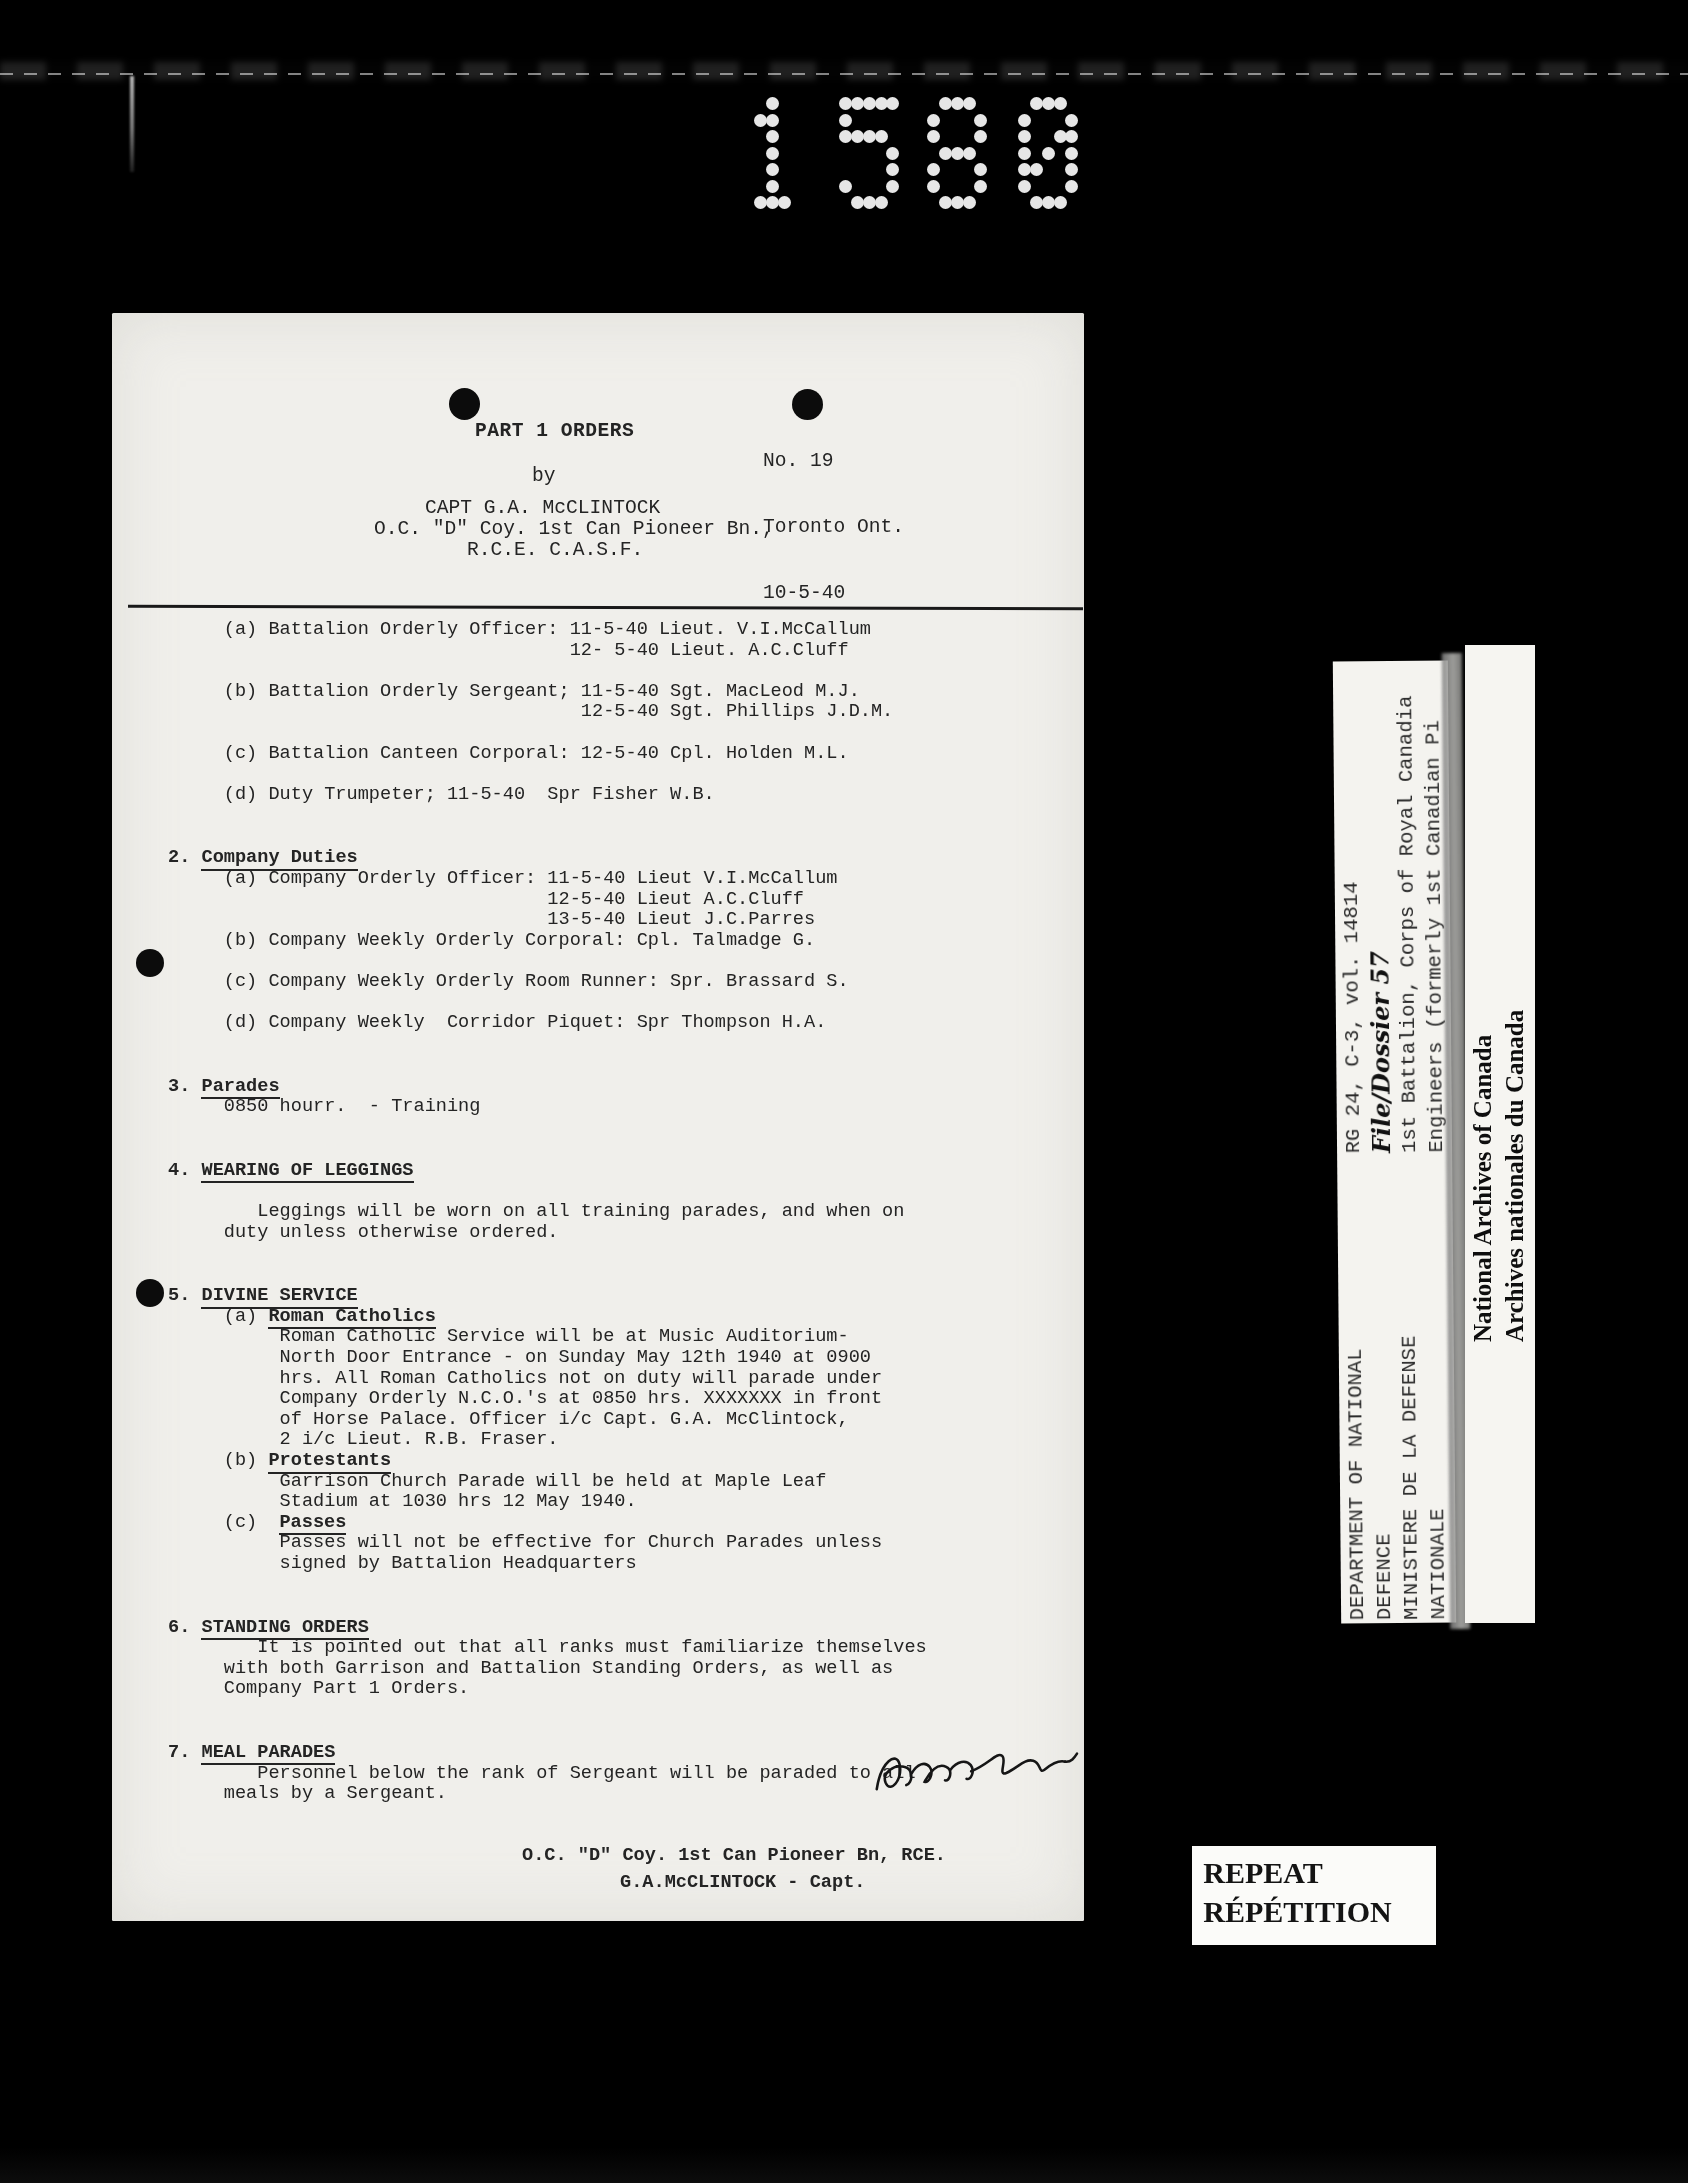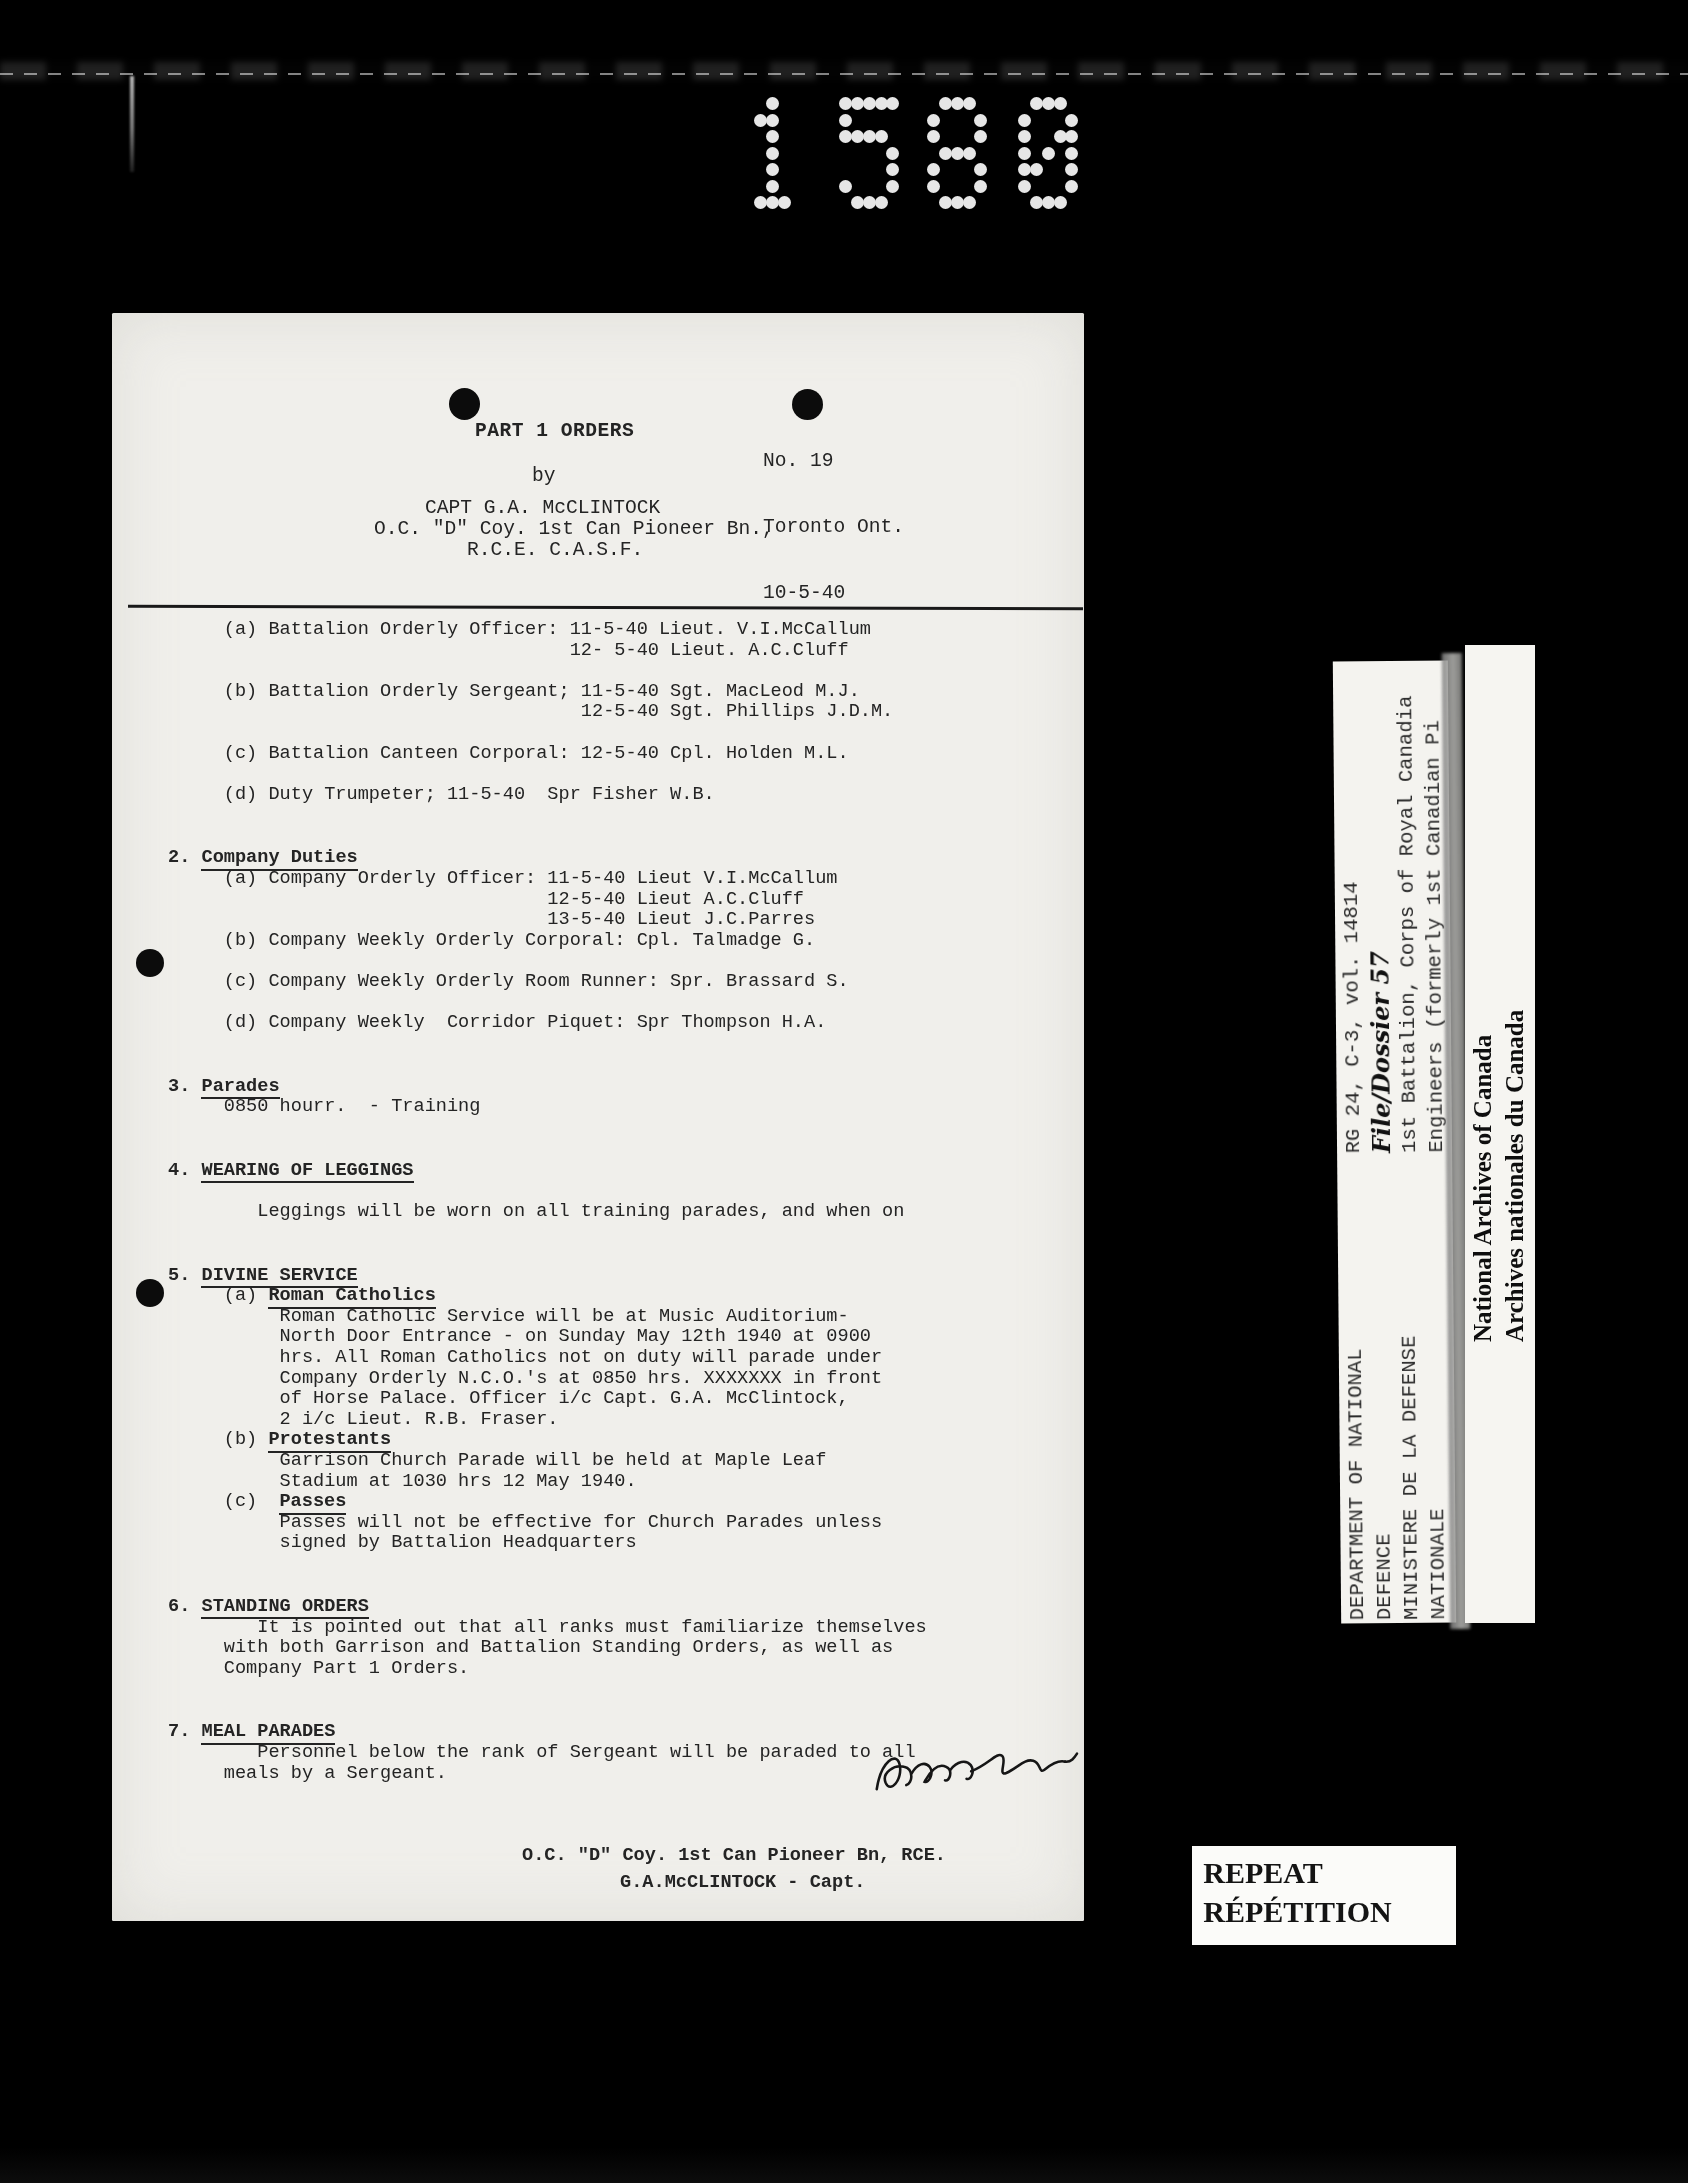--- a/index.html
+++ b/index.html
@@ -66,21 +66,21 @@
   .vline{font-family:"Liberation Mono",monospace;font-size:20.6px;line-height:27px;color:#2b2b2b;
     filter:blur(0.3px);white-space:pre;}
   .vline.hand{font-family:"DejaVu Serif",serif;font-style:italic;font-weight:bold;font-size:24px;
     line-height:29px;color:#111;}
   .dept-block{left:3.1px;bottom:3.1px;width:109px;height:322px;}
   .arch-block{left:2.1px;top:295px;width:66px;height:402px;}
   .arch-block .vline{font-family:"Liberation Serif",serif;font-weight:bold;font-size:25px;
     line-height:32px;color:#0e0e0e;filter:blur(0.2px);}
 
   
-  .repeat-box{position:absolute;left:1192px;top:1846px;width:264px;height:99px;background:#fbfbf9;}
+  .repeat-box{position:absolute;left:1192px;top:1846px;width:244px;height:99px;background:#fbfbf9;}
   .repeat-box .rline{font-family:"Liberation Serif",serif;font-weight:bold;font-size:30px;
     line-height:39px;color:#141414;padding-left:11.3px;white-space:pre;}
   .repeat-box{padding-top:7.2px;box-sizing:border-box;}
 </style>
 </head>
 <body>
 
 <div class="film-smudge"></div>
 <div class="film-dash-line"></div>
 <div class="film-scratch"></div>
@@ -205,20 +205,21 @@
         <div class="line">     (d) Company Weekly  Corridor Piquet: Spr Thompson H.A.</div>
       </div>
       <div class="section">
         <div class="sec-head"><span>3. </span><span class="u">Parades</span></div>
         <div class="line">     0850 hourr.  - Training</div>
       </div>
       <div class="section">
         <div class="sec-head"><span>4. </span><span class="u">WEARING OF LEGGINGS</span></div>
         <div class="line"></div>
         <div class="line">        Leggings will be worn on all training parades, and when on</div>
+        <div class="line">     duty unless otherwise ordered.</div>
       </div>
       <div class="section">
         <div class="sec-head"><span>5. </span><span class="u">DIVINE SERVICE</span></div>
         <div class="line"><span>     (a) </span><span class="u" style="font-weight: bold;">Roman Catholics</span></div>
         <div class="line">          Roman Catholic Service will be at Music Auditorium-</div>
         <div class="line">          North Door Entrance - on Sunday May 12th 1940 at 0900</div>
         <div class="line">          hrs. All Roman Catholics not on duty will parade under</div>
         <div class="line">          Company Orderly N.C.O.'s at 0850 hrs. XXXXXXX in front</div>
         <div class="line">          of Horse Palace. Officer i/c Capt. G.A. McClintock,</div>
         <div class="line">          2 i/c Lieut. R.B. Fraser.</div>

